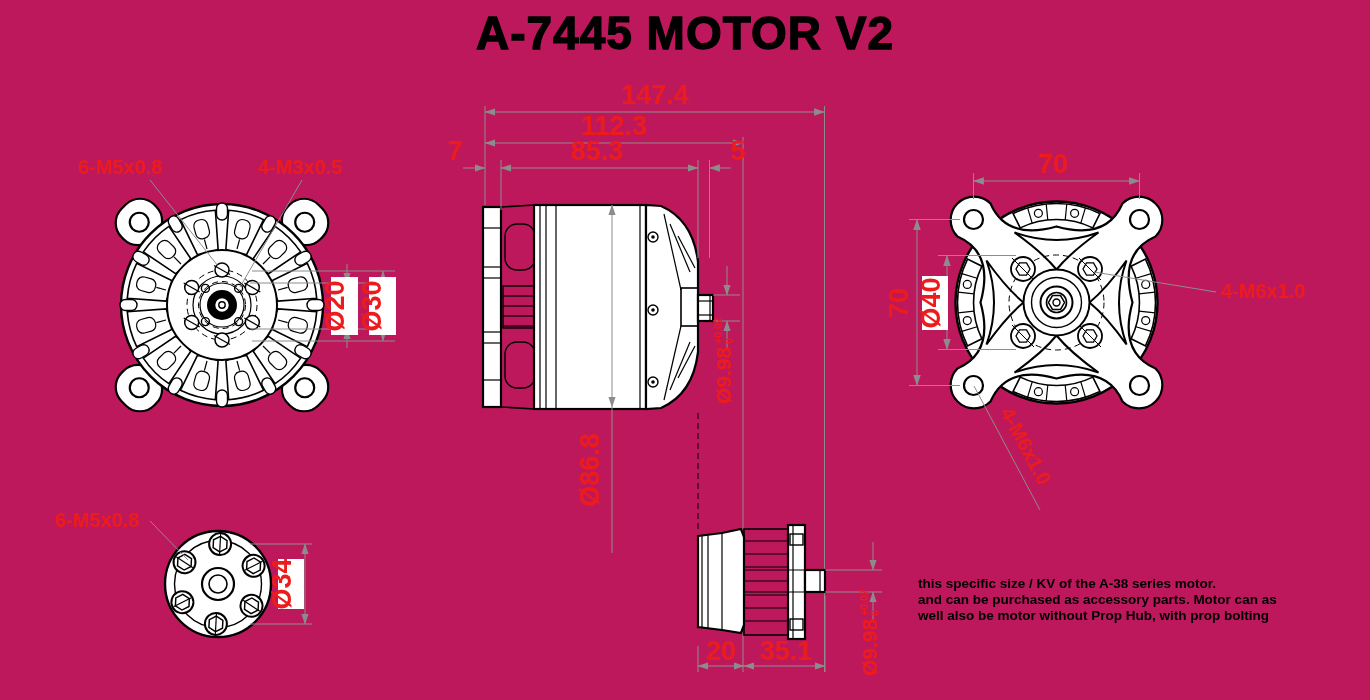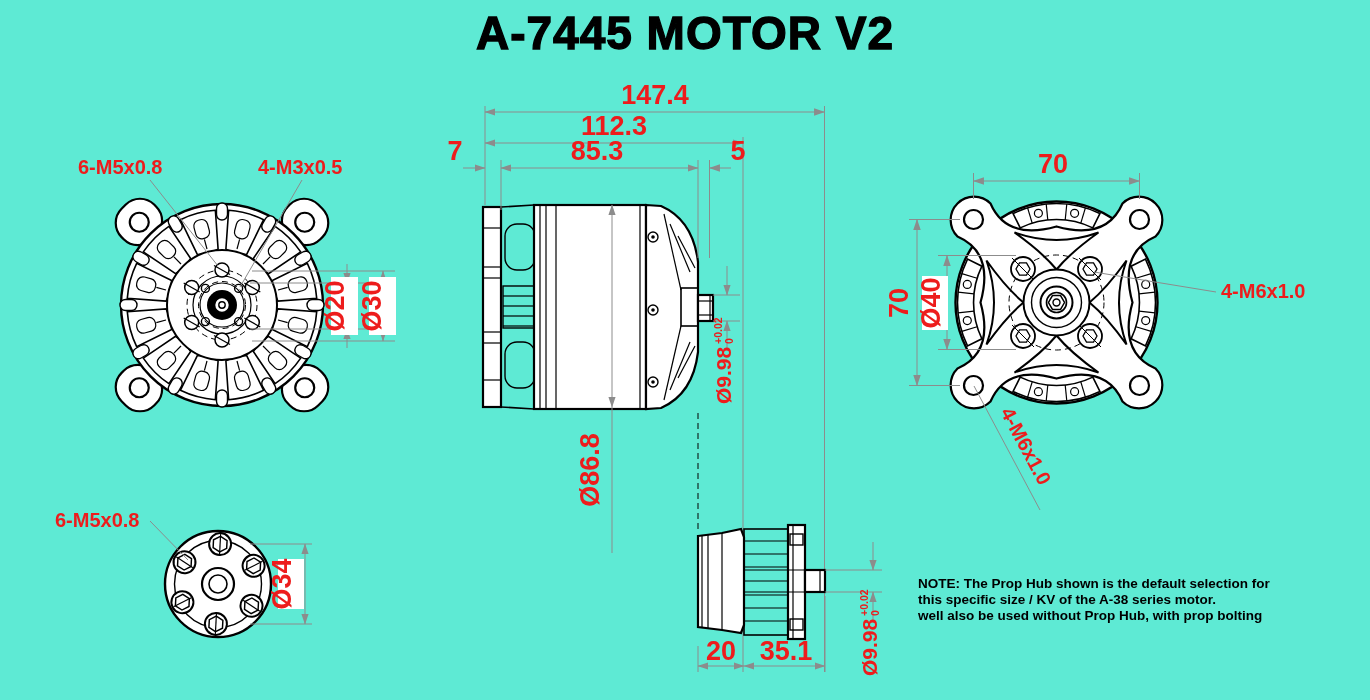--- a/index.html
+++ b/index.html
@@ -1,16 +1,16 @@
 <!DOCTYPE html>
 <html><head>
 <meta charset="utf-8">
 <style>
   html,body{margin:0;padding:0;background:#ffffff;}
-  .canvas{position:relative;width:1370px;height:700px;background:#5eead4;overflow:hidden;
+  .canvas{position:relative;width:1370px;height:700px;background:#be185d;overflow:hidden;
           font-family:"Liberation Sans",sans-serif;}
   .title{position:absolute;left:0;right:0;top:6px;text-align:center;
          font-size:46px;font-weight:bold;letter-spacing:1px;color:#000;
          -webkit-text-stroke:1.3px #000;}
   .note{position:absolute;left:918px;top:576px;width:450px;
         font-size:13.5px;line-height:15.9px;font-weight:bold;color:#000;}
   svg{position:absolute;left:0;top:0;}
   
   .o2{fill:#fff;stroke:#000;stroke-width:2.2;}
   .o24{fill:#fff;stroke:#000;stroke-width:2.4;}
@@ -340,18 +340,18 @@
       <line x1="873" y1="592" x2="873" y2="620" class="gray" marker-start="url(#arr)"></line>
       <g transform="translate(877,676) rotate(-90)">
         <text class="dim med" x="0" y="0">Ø9.98</text>
         <text class="dim tol" x="60" y="-9">+0.02</text>
         <text class="dim tol" x="60" y="2">0</text>
       </g>
     </g>
   </svg>
 
   <div class="note">
-    <div>NOTE: The Prop Hub shown is the default selection for</div>
     <div>this specific size / KV of the A-38 series motor.</div>
-    <div>well also be used without Prop Hub, with prop bolting</div>
+    <div>and can be purchased as accessory parts. Motor can as</div>
+    <div>well also be motor without Prop Hub, with prop bolting</div>
   </div>
 
 </div>
 
 </body></html>

